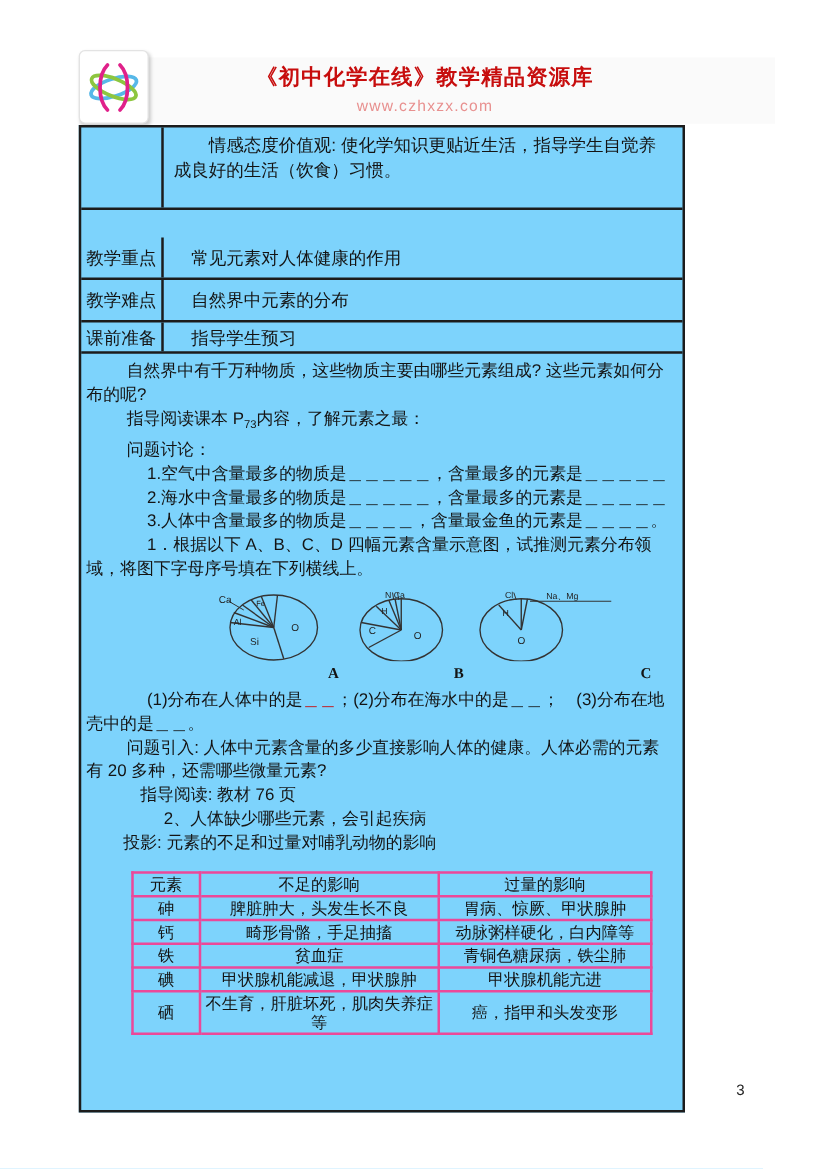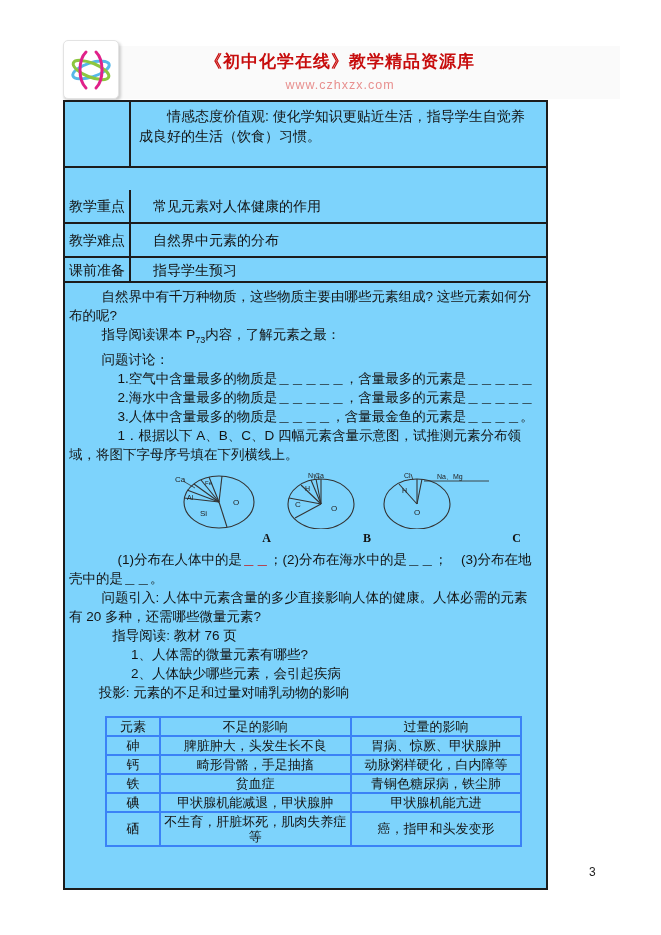--- a/index.html
+++ b/index.html
@@ -47,21 +47,21 @@
   .pie{text-align:right;}
   .pie svg{display:block;}
   .pie-caption{font-size:12px;font-weight:bold;font-family:"Liberation Serif","DejaVu Serif",serif;margin-top:0px;}
   .fill-gap{margin-top:14px;}
 
   .health-table{
     border-collapse:collapse;margin:14px 0 0 36px;width:417px;
     font-size:13px;line-height:15px;text-align:center;
   }
   .health-table th,.health-table td{
-    border:2px solid #3b82f6;padding:1px 3px;font-weight:normal;
+    border:2px solid #ec4899;padding:1px 3px;font-weight:normal;
   }
   .health-table col.c-el{width:54px;}
   .health-table col.c-def{width:192px;}
   .health-table col.c-exc{width:171px;}
 
   .page-number{position:absolute;left:589px;top:865px;font-size:12px;color:#222;}
 </style>
 </head>
 <body>
 
@@ -174,21 +174,20 @@
           <text x="43" y="44" font-size="8" fill="#222">O</text>
         </svg>
         <div class="pie-caption" style="margin-left:-58px">C</div>
       </div>
     </div>
 
     <p class="num fill-gap"><span>(1)分布在人体中的是</span><span class="red-blank">＿＿</span><span>；(2)分布在海水中的是</span><span>＿＿</span><span>；　(3)分布在地壳中的是</span><span>＿＿</span><span>。</span></p>
 
     <p class="ind25">问题引入: 人体中元素含量的多少直接影响人体的健康。人体必需的元素有 20 多种，还需哪些微量元素?</p>
     <p class="ind3">指导阅读: 教材 76 页</p>
-    <p class="num2">1、人体需的微量元素有哪些?</p>
     <p class="num2">2、人体缺少哪些元素，会引起疾病</p>
     <p class="ind2">投影: 元素的不足和过量对哺乳动物的影响</p>
 
     <table class="health-table">
       <colgroup>
           <col class="c-el">
           <col class="c-def">
           <col class="c-exc">
         </colgroup>
       <tbody>

